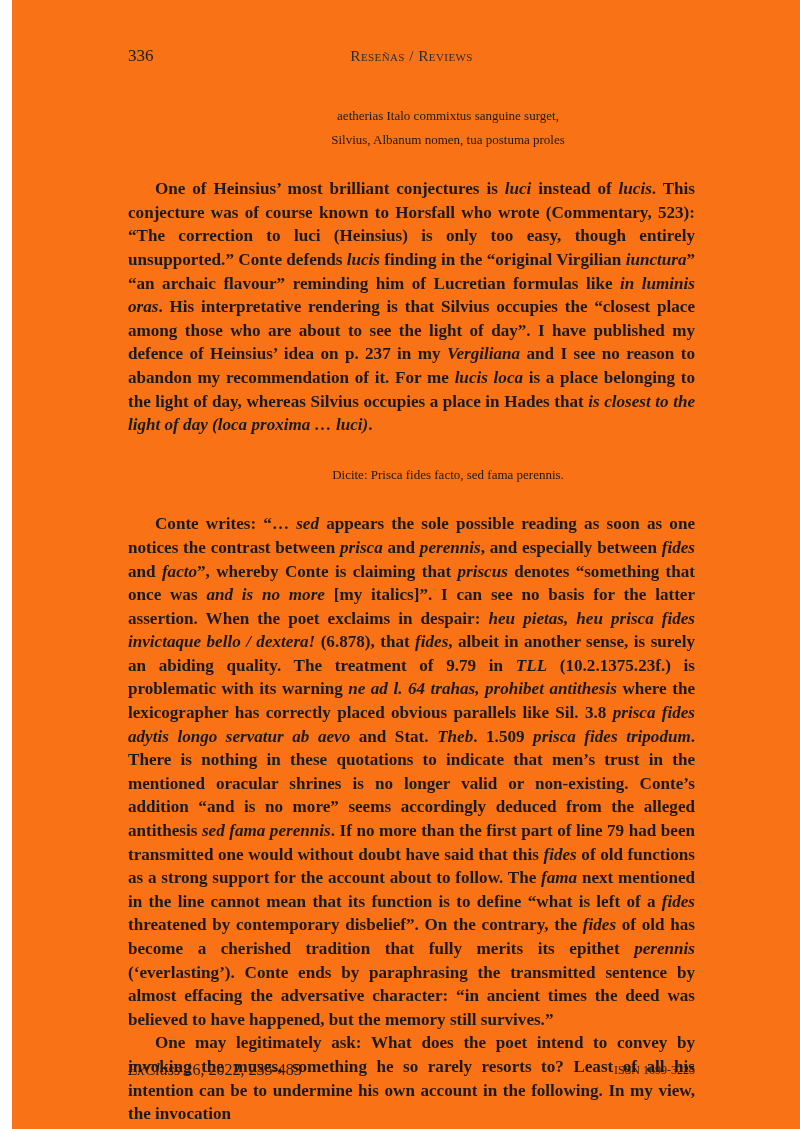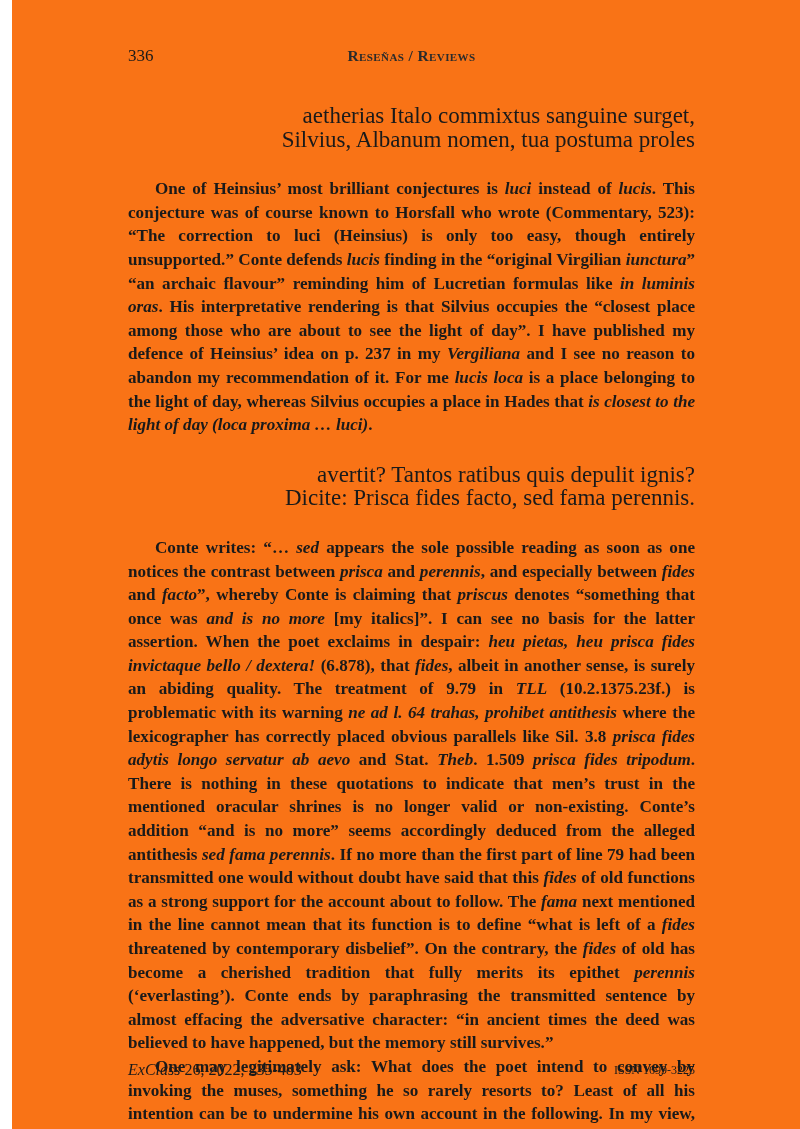--- a/index.html
+++ b/index.html
@@ -44,21 +44,20 @@
     position: absolute;
     left: 0;
     top: 0;
     width: 567px;
     text-align: center;
     font-size: 15.5px;
     line-height: 24px;
     font-variant: small-caps;
     letter-spacing: 0.4px;
     color: #2b2b2b;
-    font-weight: bold;
   }
 
   
   .column {
     position: absolute;
     left: 116px;
     top: 104px;
     width: 567px;
   }
 
@@ -74,23 +73,23 @@
   p.body-par {
     text-indent: 27px;
   }
 
   
   .quote-block {
     margin: 0;
     padding-left: 73px;
   }
   .quote-block .qline {
-    font-size: 23px;
+    font-size: 13px;
     line-height: 23.6px;
-    text-align: right;
+    text-align: center;
     white-space: nowrap;
   }
   .gap-lg { height: 26px; }
 
   i, .it { font-style: italic; }
 
   
   .footer {
     position: absolute;
     left: 116px;
@@ -130,21 +129,20 @@
       <div class="qline">Silvius, Albanum nomen, tua postuma proles</div>
     </div>
 
     <div class="gap-lg"></div>
 
     <p class="body-par"><span>One of Heinsius’ most brilliant conjectures is <i>luci</i> instead of <i>lucis</i>. This conjecture was of course known to Horsfall who wrote (Commentary, 523): “The correction to luci (Heinsius) is only too easy, though entirely unsupported.” Conte defends <i>lucis</i> finding in the “original Virgilian <i>iunctura</i>” “an archaic flavour” reminding him of Lucretian formulas like <i>in luminis oras</i>. His interpretative rendering is that Silvius occupies the “closest place among those who are about to see the light of day”. I have published my defence of Heinsius’ idea on p. 237 in my <i>Vergiliana</i> and I see no reason to abandon my recommendation of it. For me <i>lucis loca</i> is a place belonging to the light of day, whereas Silvius occupies a place in Hades that <i>is closest to the light of day (loca proxima … luci)</i>.</span></p>
 
     <div class="gap-lg"></div>
 
     <div class="quote-block">
-      <div class="qline">avertit? Tantos ratibus quis depulit ignis?</div>
       <div class="qline">Dicite: Prisca fides facto, sed fama perennis.</div>
     </div>
 
     <div class="gap-lg"></div>
 
     <p class="body-par"><span>Conte writes: “… <i>sed</i> appears the sole possible reading as soon as one notices the contrast between <i>prisca</i> and <i>perennis</i>, and especially between <i>fides</i> and <i>facto</i>”, whereby Conte is claiming that <i>priscus</i> denotes “something that once was <i>and is no more</i> [my italics]”. I can see no basis for the latter assertion. When the poet exclaims in despair: <i>heu pietas, heu prisca fides invictaque bello / dextera!</i> (6.878), that <i>fides</i>, albeit in another sense, is surely an abiding quality. The treatment of 9.79 in <i>TLL</i> (10.2.1375.23f.) is problematic with its warning <i>ne ad l. 64 trahas, prohibet antithesis</i> where the lexicographer has correctly placed obvious parallels like Sil. 3.8 <i>prisca fides adytis longo servatur ab aevo</i> and Stat. <i>Theb</i>. 1.509 <i>prisca fides tripodum</i>. There is nothing in these quotations to indicate that men’s trust in the mentioned oracular shrines is no longer valid or non-existing. Conte’s addition “and is no more” seems accordingly deduced from the alleged antithesis <i>sed fama perennis</i>. If no more than the first part of line 79 had been transmitted one would without doubt have said that this <i>fides</i> of old functions as a strong support for the account about to follow. The <i>fama</i> next mentioned in the line cannot mean that its function is to define “what is left of a <i>fides</i> threatened by contemporary disbelief”. On the contrary, the <i>fides</i> of old has become a cherished tradition that fully merits its epithet <i>perennis</i> (‘everlasting’). Conte ends by paraphrasing the transmitted sentence by almost effacing the adversative character: “in ancient times the deed was believed to have happened, but the memory still survives.”</span></p>
 
     <p class="body-par">One may legitimately ask: What does the poet intend to convey by invoking the muses, something he so rarely resorts to? Least of all his intention can be to undermine his own account in the following. In my view, the invocation</p>
 
   </div>

